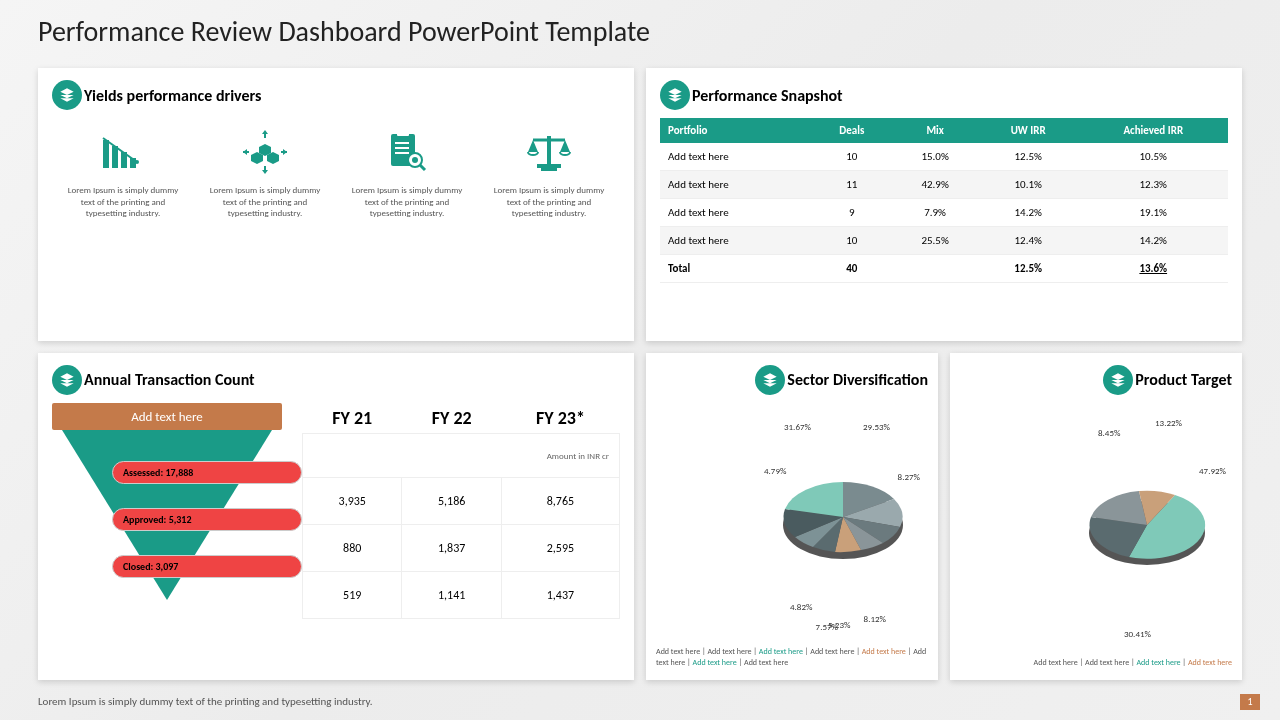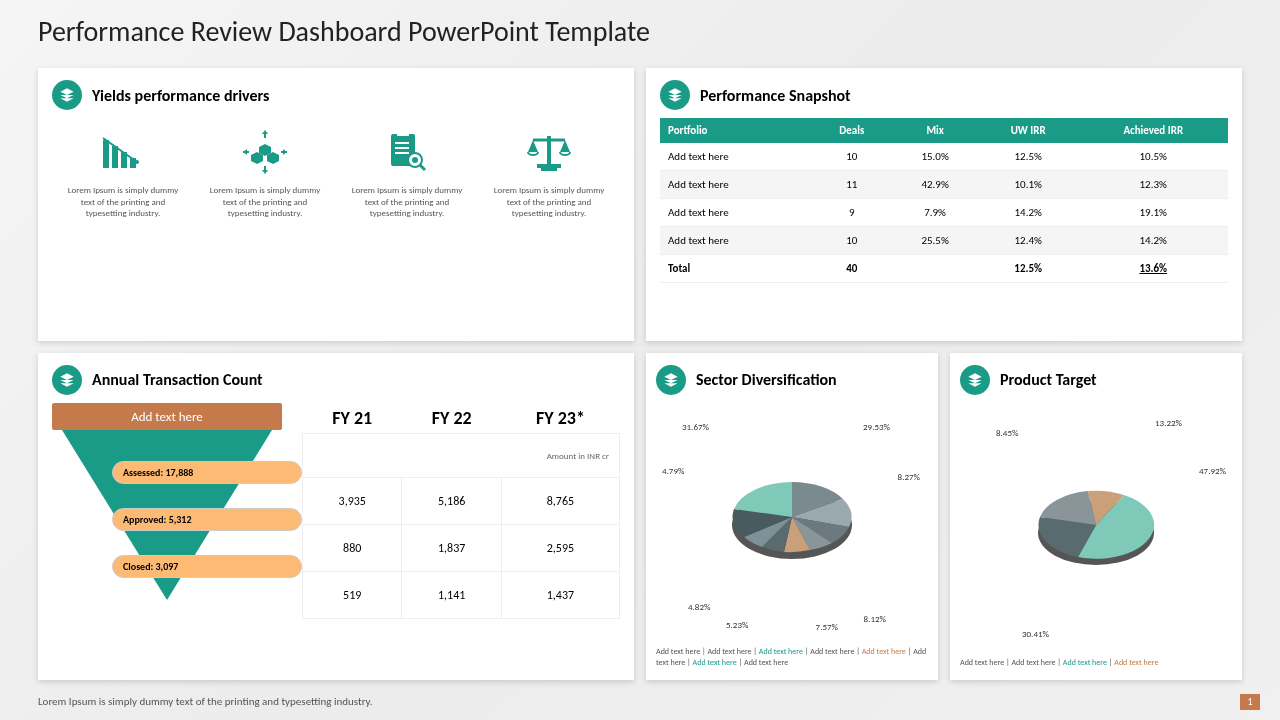--- a/index.html
+++ b/index.html
@@ -1,20 +1,20 @@
 <!DOCTYPE html>
 <html><head>
 <meta charset="utf-8">
 <style>
 * { margin: 0; padding: 0; box-sizing: border-box; }
 body { width: 1280px; height: 720px; background: linear-gradient(135deg, #f5f5f5 0%, #ececec 50%, #f0f0f0 100%); font-family: Calibri, Arial, sans-serif; position: relative; overflow: hidden; }
 .slide-title { font-size: 28px; font-weight: 400; color: #222; padding: 14px 0 0 38px; }
 .grid { position: absolute; top: 68px; left: 38px; right: 38px; bottom: 40px; display: grid; grid-template-columns: 1fr 1fr; grid-template-rows: auto auto; gap: 12px; }
 .card { background: #fff; box-shadow: 0 2px 6px rgba(0,0,0,0.15); padding: 12px 14px; position: relative; }
-.card-header { display: flex; align-items: center; gap: 10px; margin-bottom: 8px; }
+.card-header { display: flex; align-items: center; gap: 2px; margin-bottom: 8px; }
 .circle-icon { width: 30px; height: 30px; border-radius: 50%; background: #1a9b87; display: flex; align-items: center; justify-content: center; flex-shrink: 0; }
 .circle-icon svg { width: 16px; height: 16px; fill: #fff; }
 .card-title { font-size: 16px; font-weight: 700; color: #000; }
 .drivers-row { display: flex; justify-content: space-around; padding: 10px 0; }
 .driver { width: 22%; text-align: center; }
 .driver-icon { height: 48px; display: flex; align-items: center; justify-content: center; color: #1a9b87; margin-bottom: 8px; }
 .driver-icon svg { fill: #1a9b87; }
 .driver-text { font-size: 9px; color: #555; line-height: 1.3; }
 .snap-table { width: 100%; border-collapse: collapse; font-size: 11px; }
 .snap-table th { background: #1a9b87; color: #fff; padding: 6px 8px; text-align: center; font-weight: 700; }
@@ -22,28 +22,28 @@
 .snap-table td { padding: 7px 8px; text-align: center; border-bottom: 1px solid #eee; }
 .snap-table td:first-child { text-align: left; }
 .snap-table tr:nth-child(even) td { background: #f5f5f5; }
 .snap-table tr.total td { font-weight: 700; background: #fff; }
 .snap-table tr.total td:last-child { text-decoration: underline; }
 .annual-body { display: flex; gap: 20px; }
 .funnel-area { width: 230px; position: relative; height: 220px; }
 .funnel-top { background: #c47a4a; color: #fff; text-align: center; padding: 6px; font-size: 13px; border-radius: 2px; margin-bottom: 0; }
 .funnel-shape { width: 0; height: 0; border-left: 105px solid transparent; border-right: 105px solid transparent; border-top: 170px solid #1a9b87; margin: 0 auto; }
 .funnel-labels { position: absolute; top: 58px; left: 60px; right: -20px; }
-.funnel-label { background: #fdba74; border: 1px solid #ccc; border-radius: 12px; padding: 4px 10px; font-size: 10px; font-weight: 700; margin-bottom: 24px; text-align: left; }
+.funnel-label { background: #ef4444; border: 1px solid #ccc; border-radius: 12px; padding: 4px 10px; font-size: 10px; font-weight: 700; margin-bottom: 24px; text-align: left; }
 .annual-table { flex: 1; }
 .annual-table table { width: 100%; border-collapse: collapse; font-size: 12px; }
 .annual-table th { padding: 4px; font-size: 18px; font-weight: 700; }
 .annual-table .subhead { font-size: 9px; color: #666; text-align: right; padding-right: 10px; font-weight: 400; }
 .annual-table td { padding: 16px 8px; text-align: center; border: 1px solid #eee; }
 .bottom-right { display: flex; gap: 12px; }
-.pie-card { flex: 1; background: #fff; box-shadow: 0 2px 6px rgba(0,0,0,0.15); padding: 12px 10px; display: flex; flex-direction: column; }
+.pie-card { flex: 1; background: #fff; box-shadow: 0 2px 6px rgba(0,0,0,0.15); padding: 12px 10px; display: flex; flex-direction: column; align-items: flex-end; }
 .pie-wrap { flex: 1; display: flex; align-items: center; justify-content: center; position: relative; }
 .pie-legend { font-size: 8px; color: #555; line-height: 1.4; margin-top: 4px; }
 .pie-legend .alt { color: #1a9b87; }
 .pie-legend .alt2 { color: #c47a4a; }
 .footer-text { position: absolute; bottom: 12px; left: 38px; font-size: 11px; color: #555; }
 .page-num { position: absolute; bottom: 10px; right: 20px; background: #c47a4a; color: #fff; width: 20px; height: 16px; font-size: 10px; text-align: center; line-height: 16px; }
 .pie-label { position: absolute; font-size: 9px; color: #333; }
 </style>
 </head>
 <body>

